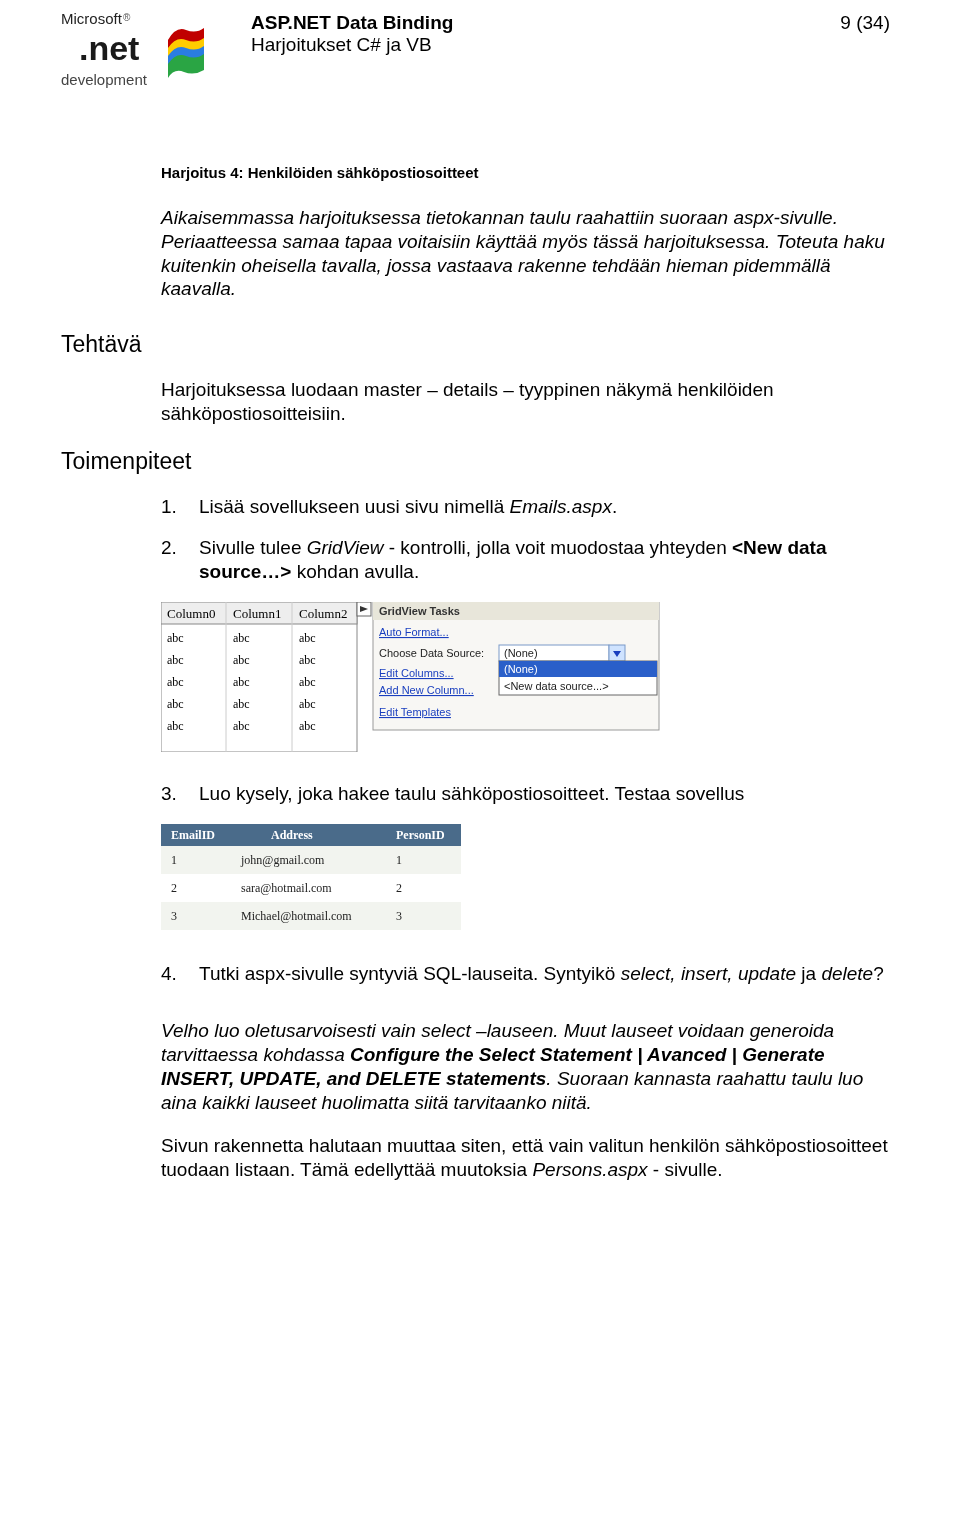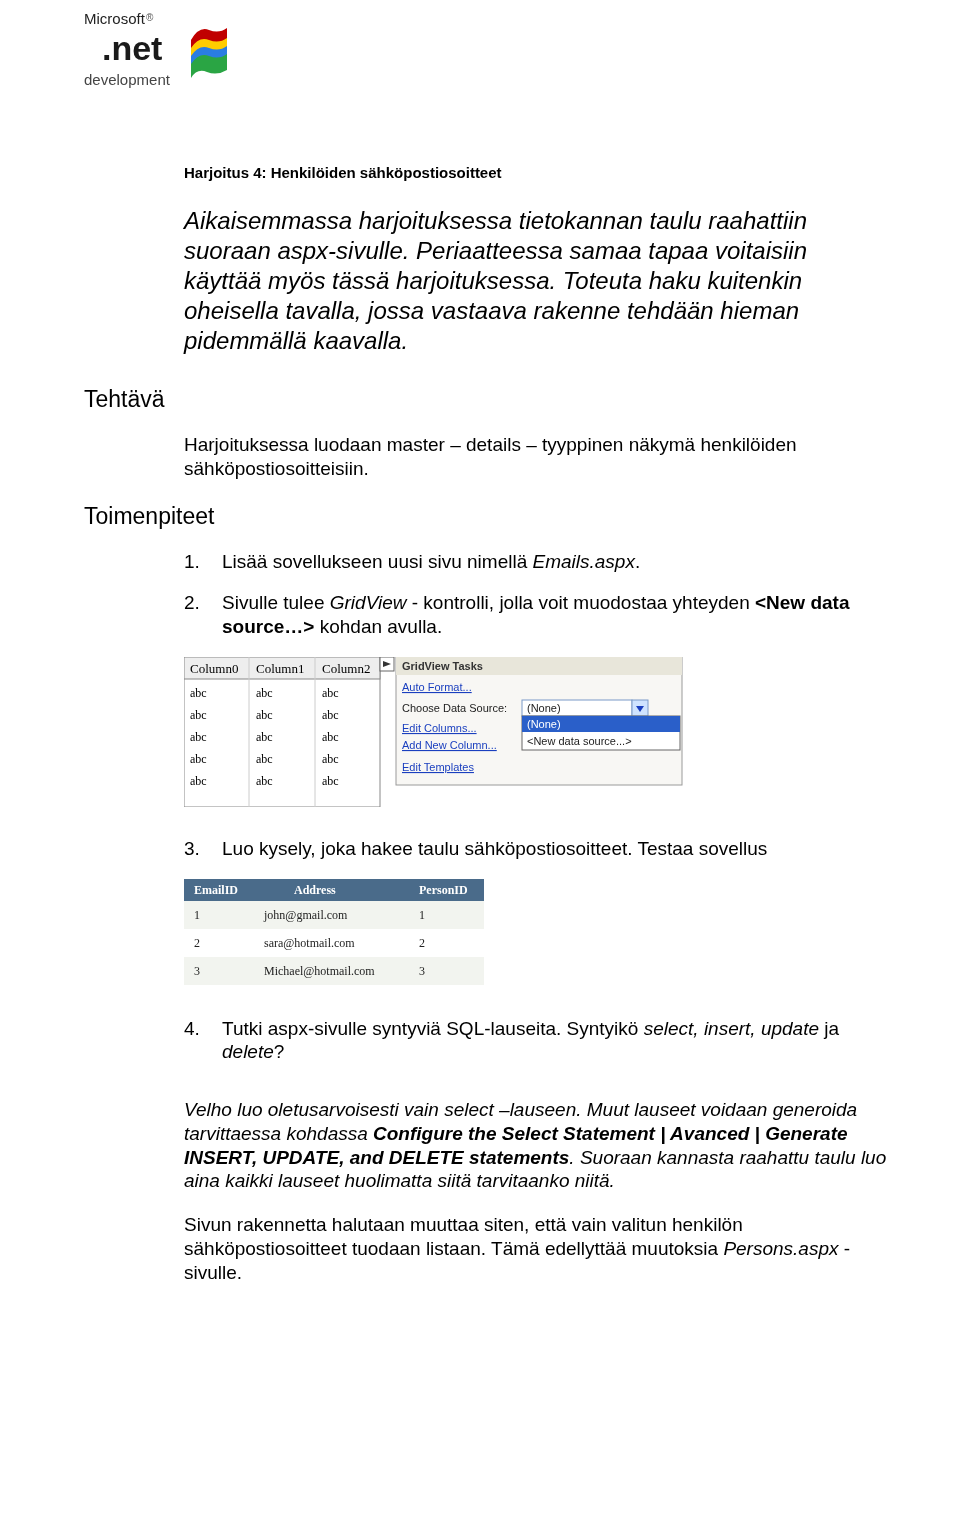--- a/index.html
+++ b/index.html
@@ -4,21 +4,21 @@
 <style>
   body {
     margin: 0;
     padding: 0;
     background: #ffffff;
     font-family: Arial, Helvetica, sans-serif;
     color: #000000;
     width: 960px;
   }
   .page {
-    padding: 10px 70px 40px 84px;
+    padding: 10px 70px 40px 61px;
     box-sizing: border-box;
   }
   .header-row {
     display: flex;
     align-items: flex-start;
     margin-bottom: 70px;
   }
   .logo-block {
     width: 190px;
     flex-shrink: 0;
@@ -49,21 +49,21 @@
   }
   .content {
     padding-left: 100px;
   }
   .h-exercise {
     font-size: 15px;
     margin: 0 0 25px 0;
   }
   .intro-block {
     font-style: italic;
-    font-size: 24px;
+    font-size: 19px;
     line-height: 1.25;
     margin-bottom: 30px;
   }
   .section-label {
     font-size: 23px;
     font-weight: normal;
     margin-left: -100px;
     margin-bottom: 20px;
     margin-top: 22px;
   }
@@ -109,20 +109,27 @@
         <text x="62" y="11" font-family="Arial" font-size="10" fill="#555">®</text>
         <text x="18" y="50" font-family="Arial" font-size="34" font-weight="bold" fill="#1a1a1a">.net</text>
         <g transform="translate(105,18)">
           <path d="M2 12 Q 10 -2 20 2 Q 30 6 38 0 L 38 18 Q 28 24 18 20 Q 8 16 2 26 Z" fill="#c00000"></path>
           <path d="M2 20 Q 10 8 20 12 Q 30 16 38 10 L 38 26 Q 28 32 18 28 Q 8 24 2 34 Z" fill="#ffcc00"></path>
           <path d="M2 28 Q 10 16 20 20 Q 30 24 38 18 L 38 34 Q 28 40 18 36 Q 8 32 2 42 Z" fill="#2a7de1"></path>
           <path d="M2 36 Q 10 24 20 28 Q 30 32 38 26 L 38 42 Q 28 48 18 44 Q 8 40 2 50 Z" fill="#2aa544"></path>
         </g>
         <text x="0" y="75" font-family="Arial" font-size="15" fill="#444">development</text>
       </svg>
+    </div>
+    <div class="header-text-block">
+      <div class="header-left">
+        <span class="header-title">ASP.NET Data Binding</span>
+        <span class="header-sub">Harjoitukset C# ja VB</span>
+      </div>
+      <span class="header-right">9 (34)</span>
     </div>
   </div>
 
   <div class="content">
 
     <h2 class="h-exercise">
       <span>Harjoitus 4: </span><span class="bold">Henkilöiden sähköpostiosoitteet</span>
     </h2>
 
     <div class="intro-block">Aikaisemmassa harjoituksessa tietokannan taulu raahattiin suoraan aspx-sivulle. Periaatteessa samaa tapaa voitaisiin käyttää myös tässä harjoituksessa. Toteuta haku kuitenkin oheisella tavalla, jossa vastaava rakenne tehdään hieman pidemmällä kaavalla.</div>

